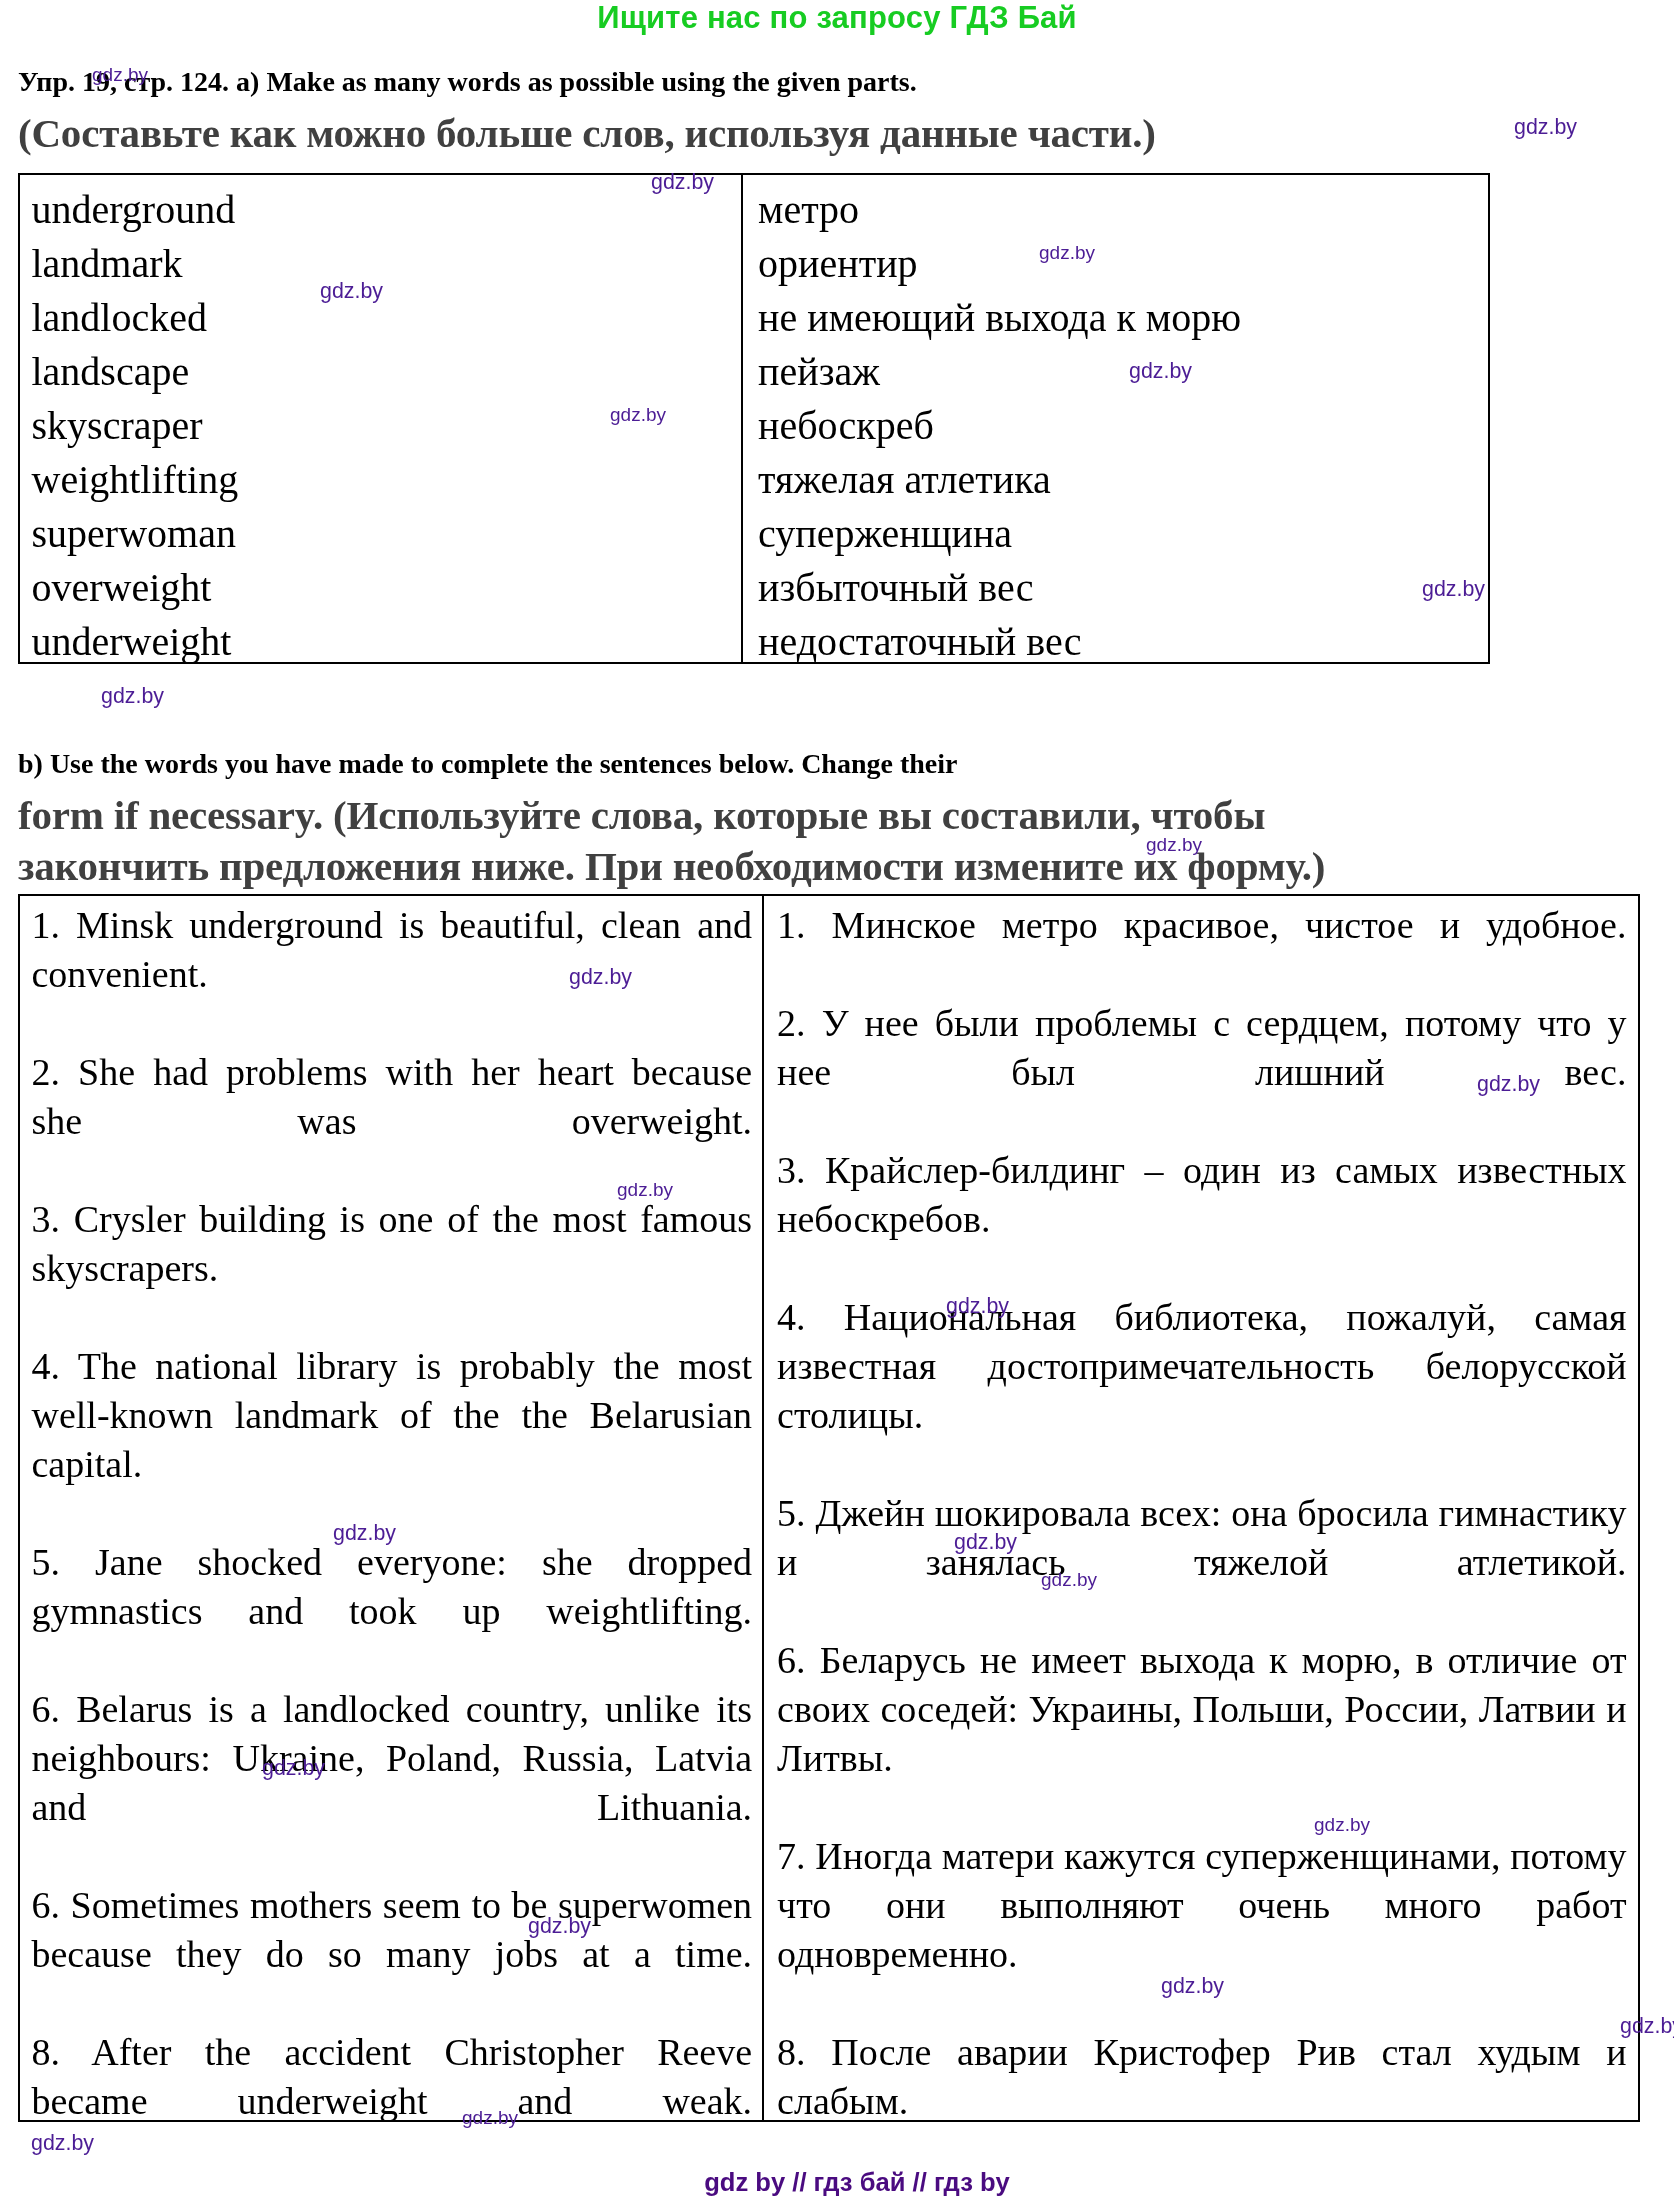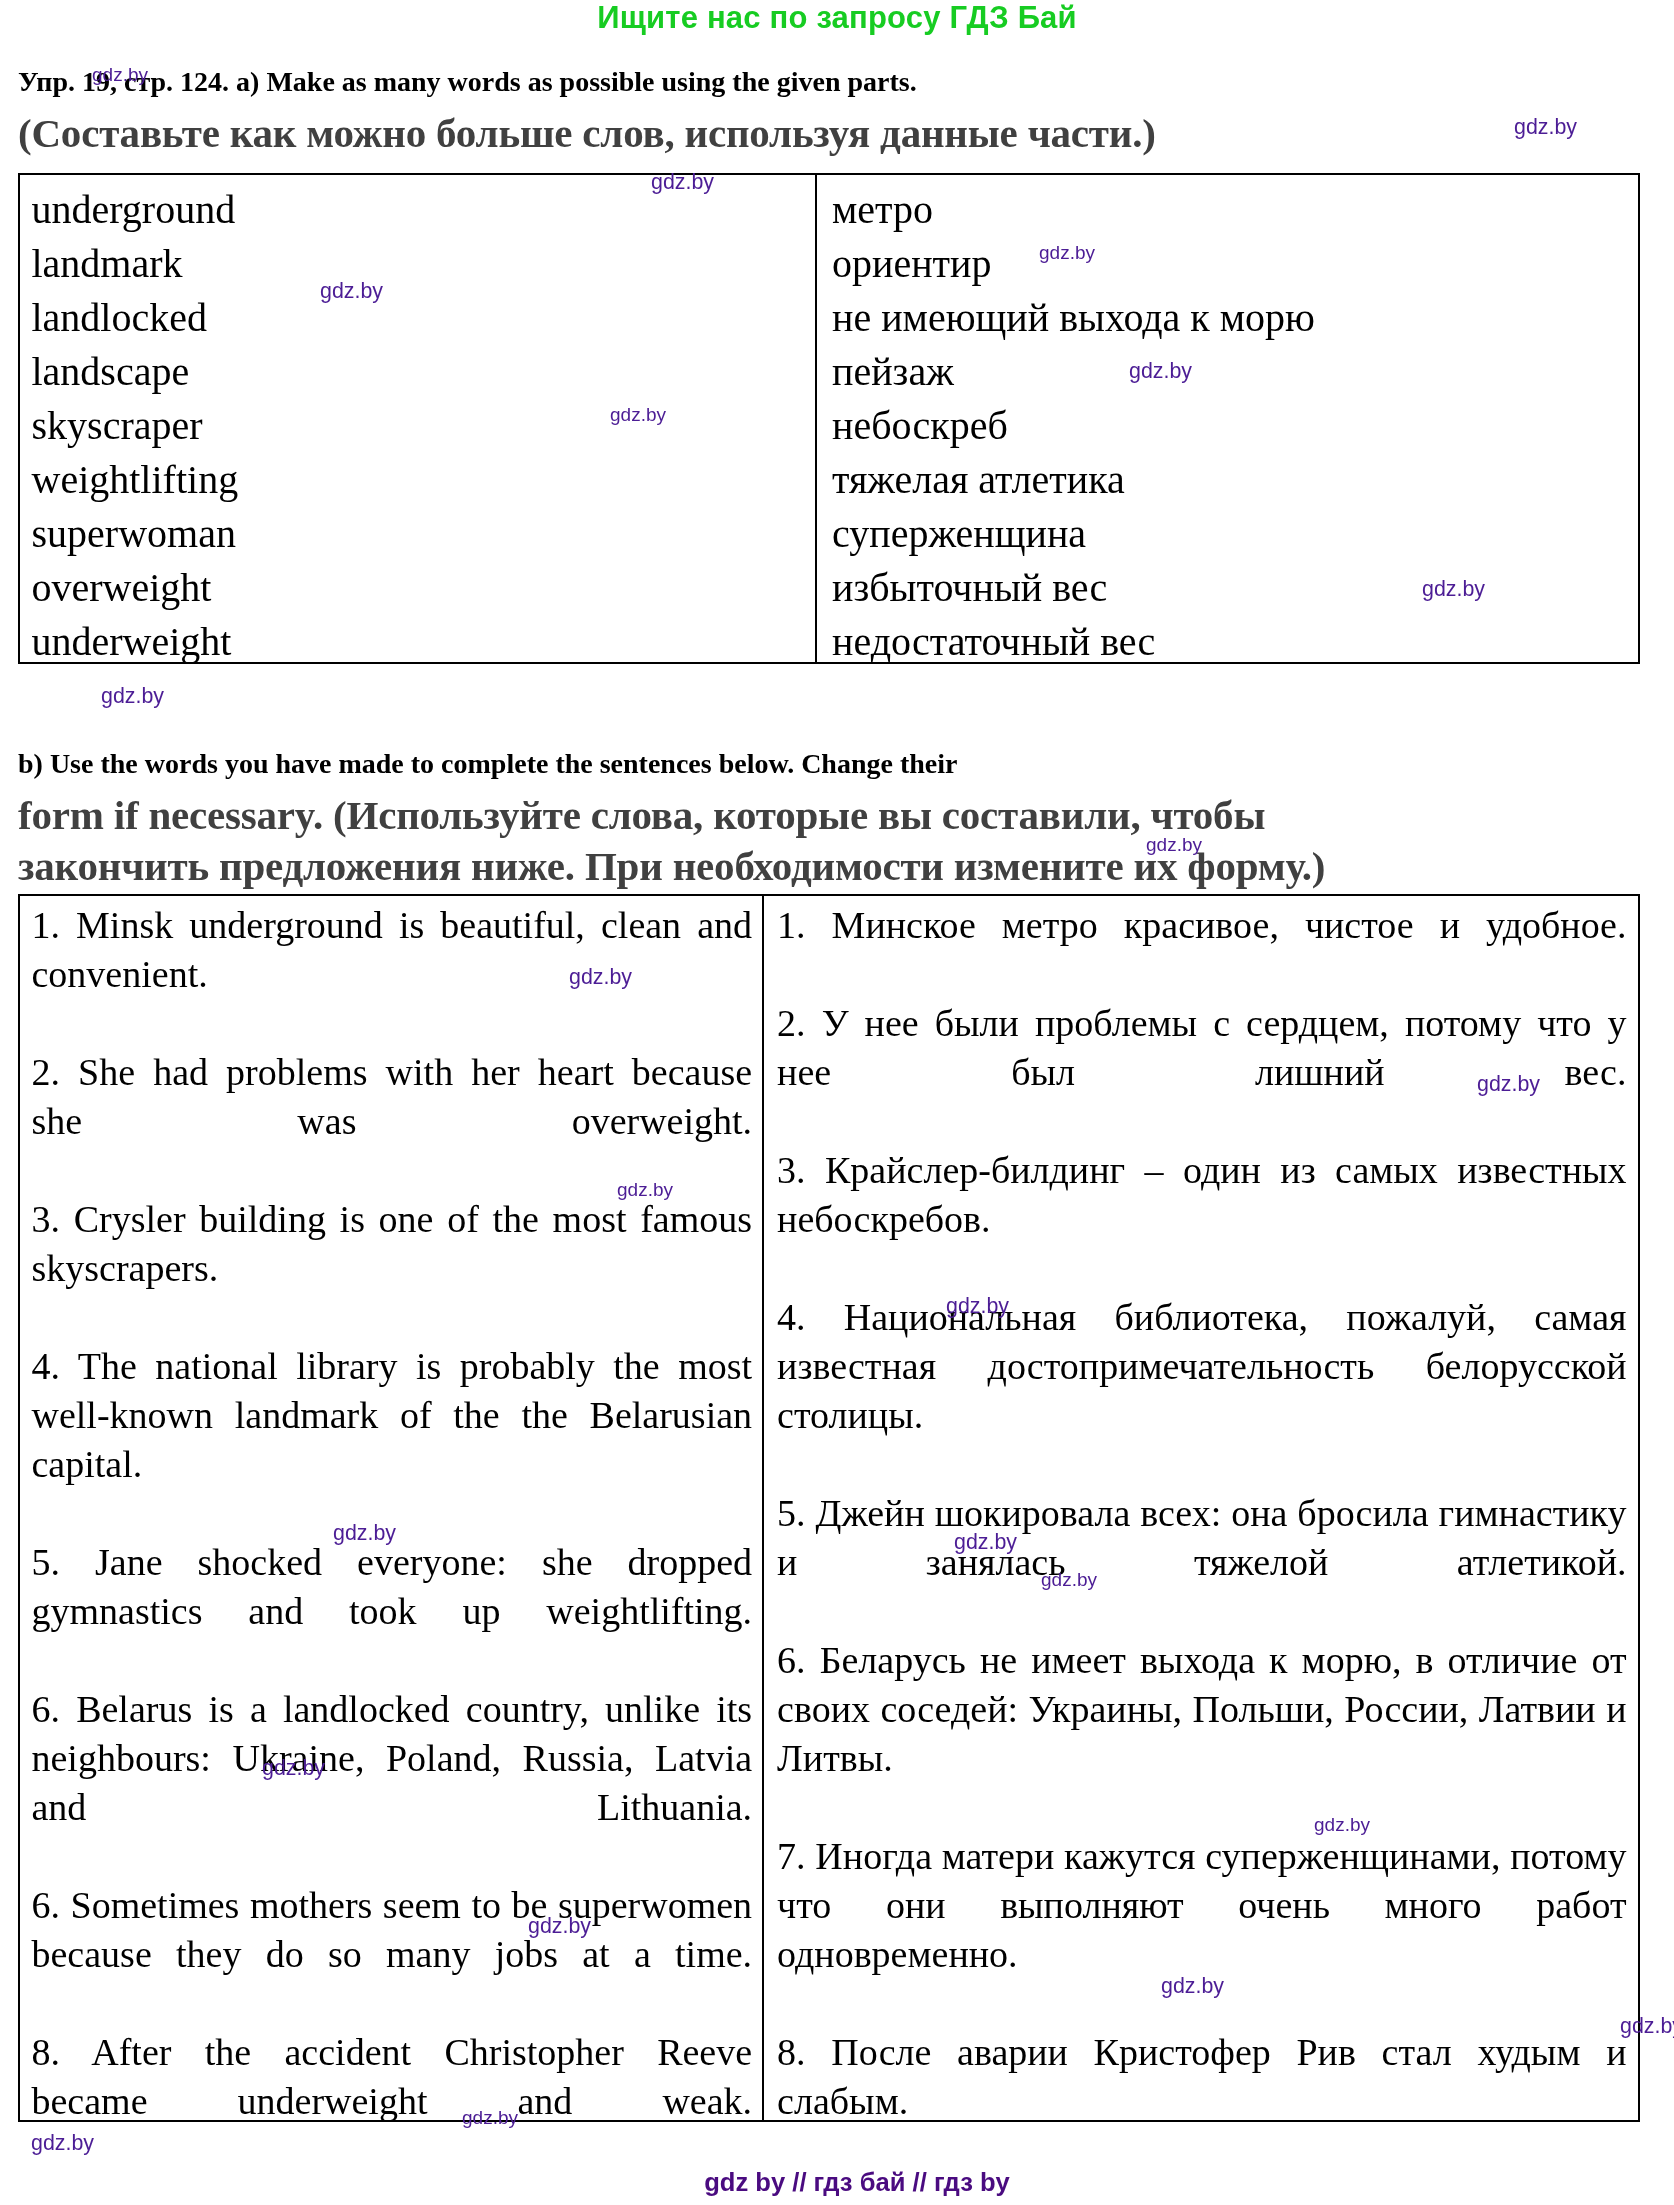--- a/index.html
+++ b/index.html
@@ -81,21 +81,21 @@
   .tbl .col {
     box-sizing: border-box;
     overflow: hidden;
   }
   .tbl .col.left  { border-right: 2.5px solid #000; }
 
   
   #table-words {
     left: 18px;
     top: 173px;
-    width: 1622px;
+    width: 1472px;
     height: 491px;
   }
   #table-words .col.left  { width: 798px; padding: 8.2px 0 5px 11.5px; }
   #table-words .col.right { width: 822px; padding: 8.2px 0 5px 15px; }
   #table-words .wrow {
     font-size: 40px;
     line-height: 54px;
     white-space: nowrap;
   }
 

